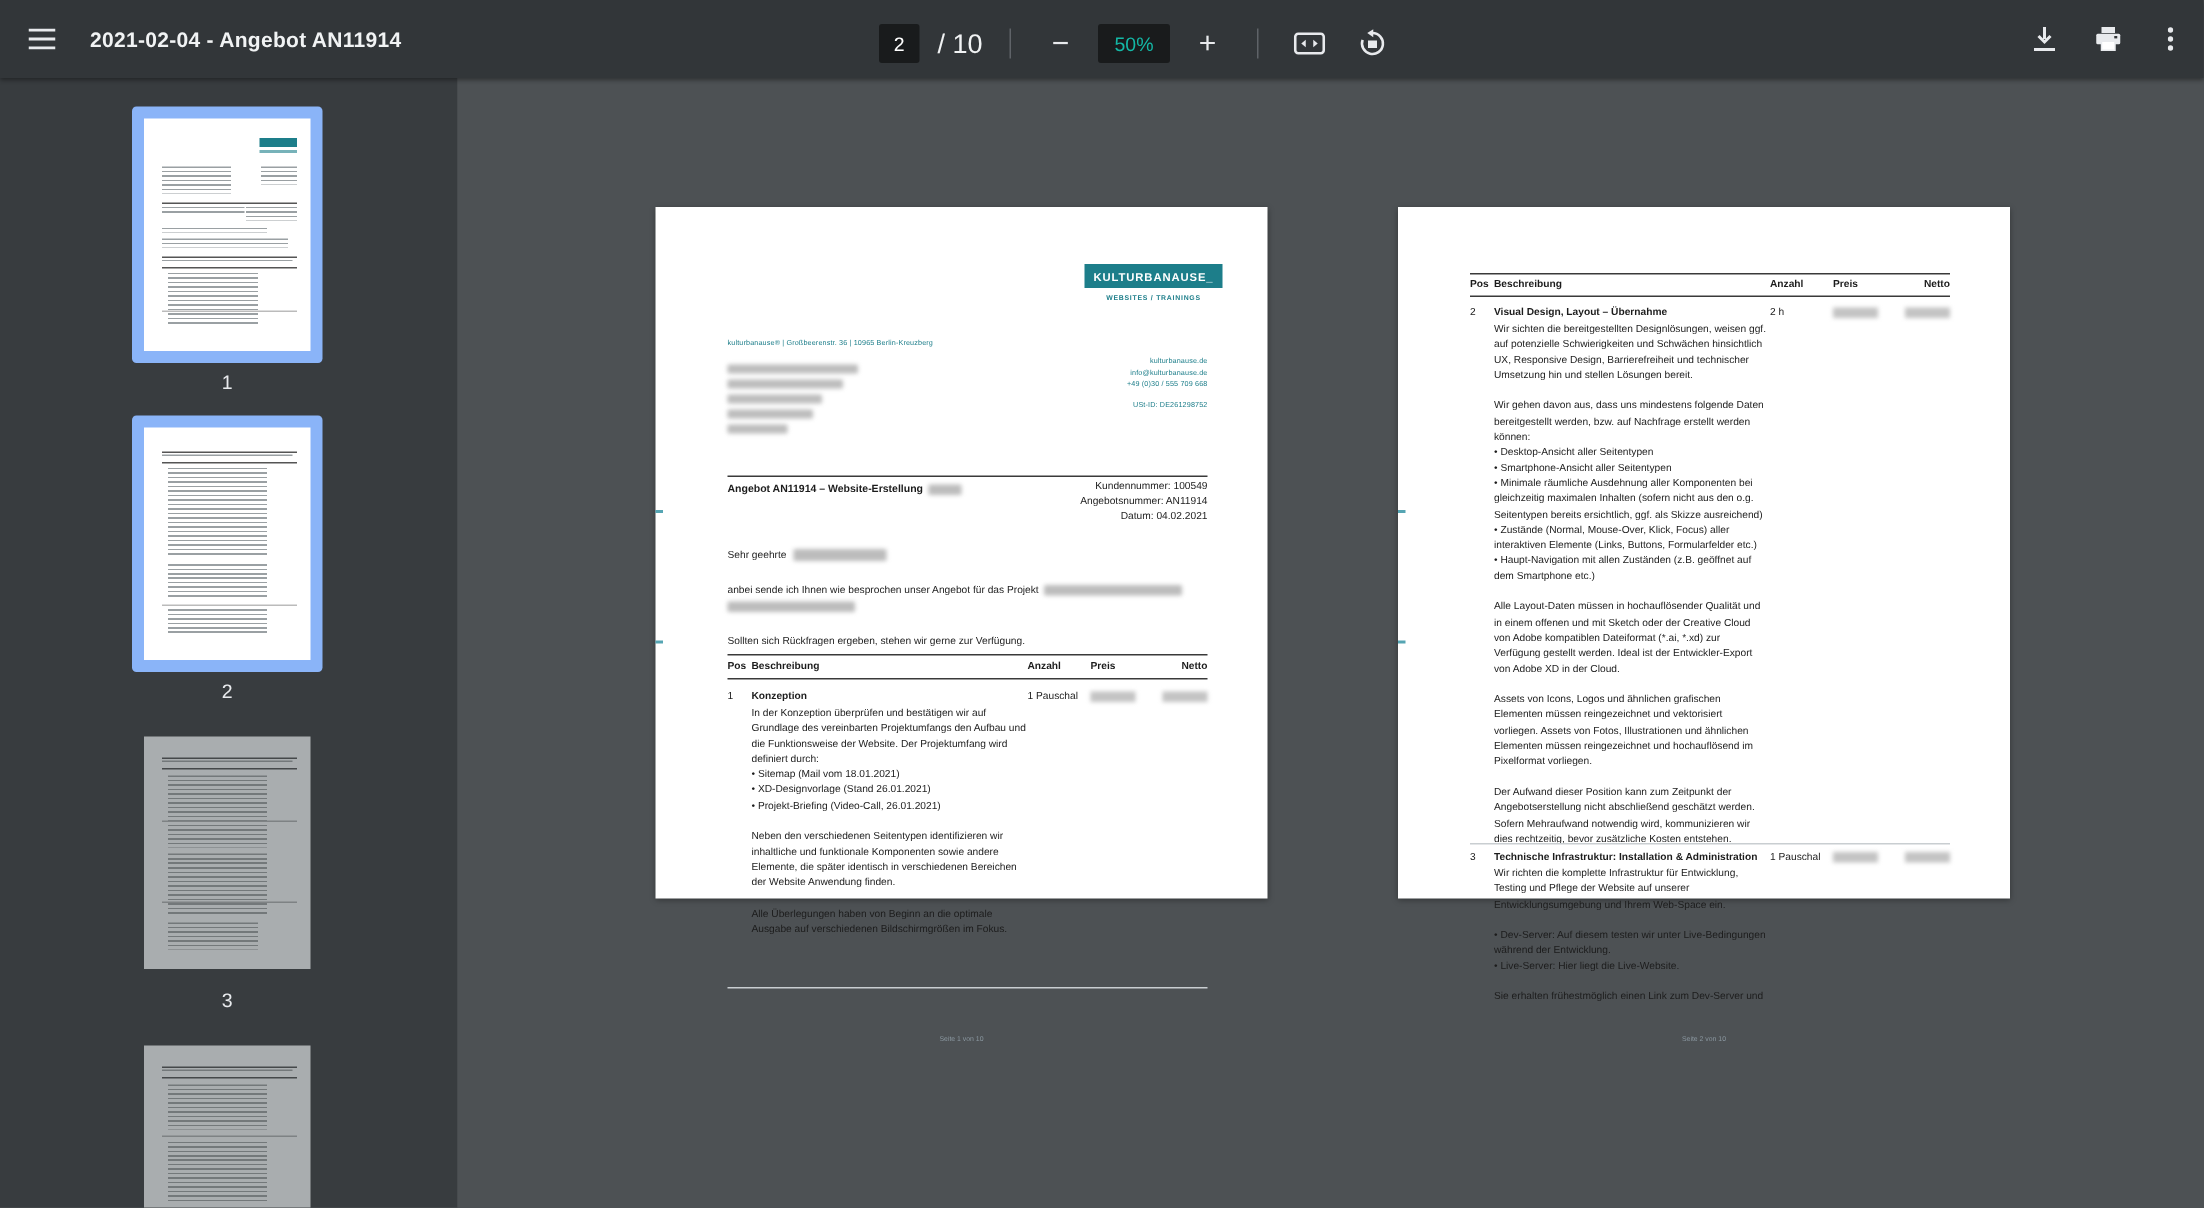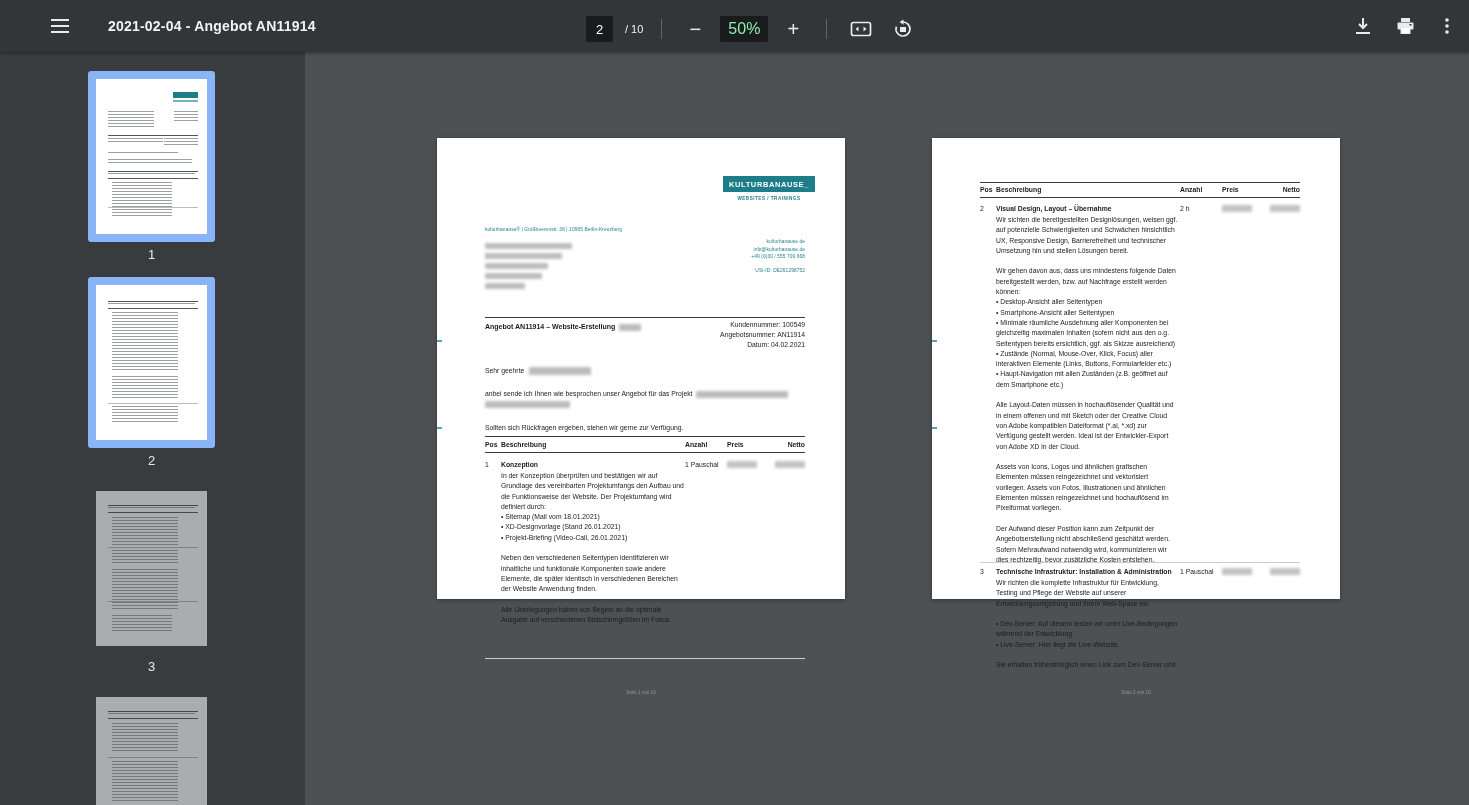--- a/index.html
+++ b/index.html
@@ -3,31 +3,31 @@
 <meta charset="utf-8">
 <style>
   * { margin:0; padding:0; box-sizing:border-box; }
   html,body { width:1469px; height:805px; overflow:hidden; background:#4d5154;
               font-family:"Liberation Sans", sans-serif; }
 
   
   .toolbar { position:absolute; left:0; top:0; width:1469px; height:52px;
              background:#323639; display:flex; align-items:center;
              box-shadow:0 1px 3px rgba(0,0,0,.4); z-index:10; color:#f1f3f4; }
-  .tb-left { display:flex; align-items:center; gap:32px; padding-left:12px; width:560px;margin-left:32px; }
+  .tb-left { display:flex; align-items:center; gap:16px; padding-left:12px; width:560px; }
   .icon-btn { width:32px; height:32px; display:flex; align-items:center; justify-content:center;
               border:none; background:transparent; cursor:pointer; color:#e8eaed; }
   .doc-title { font-size:14px; font-weight:700; color:#f1f3f4; letter-spacing:.2px; white-space:nowrap; }
   .tb-center { display:flex; align-items:center; gap:10px; }
   .page-input { width:27px; height:26px; background:#191b1c; border:none; border-radius:2px;
                 color:#fff; font-size:13px; text-align:center; font-family:"Liberation Sans",sans-serif; }
-  .page-total { font-size:11px; color:#f1f3f4; margin-left:2px; }
+  .page-total { font-size:18px; color:#f1f3f4; margin-left:2px; }
   .tb-divider { width:1px; height:20px; background:#5f6368; margin:0 8px; }
   .zoom-chip { min-width:48px; height:26px; background:#191b1c; border:none; border-radius:2px;
-               color:#86efac; font-size:16px; display:flex; align-items:center; justify-content:center; cursor:pointer; }
+               color:#14b8a6; font-size:13px; display:flex; align-items:center; justify-content:center; cursor:pointer; }
   .zoom-txt-btn { font-size:20px; color:#e8eaed; background:none; border:none; width:30px; height:30px; cursor:pointer; }
   .tb-right { position:absolute; right:6px; top:0; height:52px; display:flex; align-items:center; gap:10px; }
 
   
   .content { position:absolute; top:52px; left:0; width:1469px; height:753px; }
   .sidebar { position:absolute; left:0; top:0; width:305px; height:753px; background:#383c3f; overflow:hidden; }
   .viewer  { position:absolute; left:305px; top:0; width:1164px; height:753px; background:#4d5154; overflow:hidden; }
 
   
   .thumb { position:absolute; cursor:pointer; }

